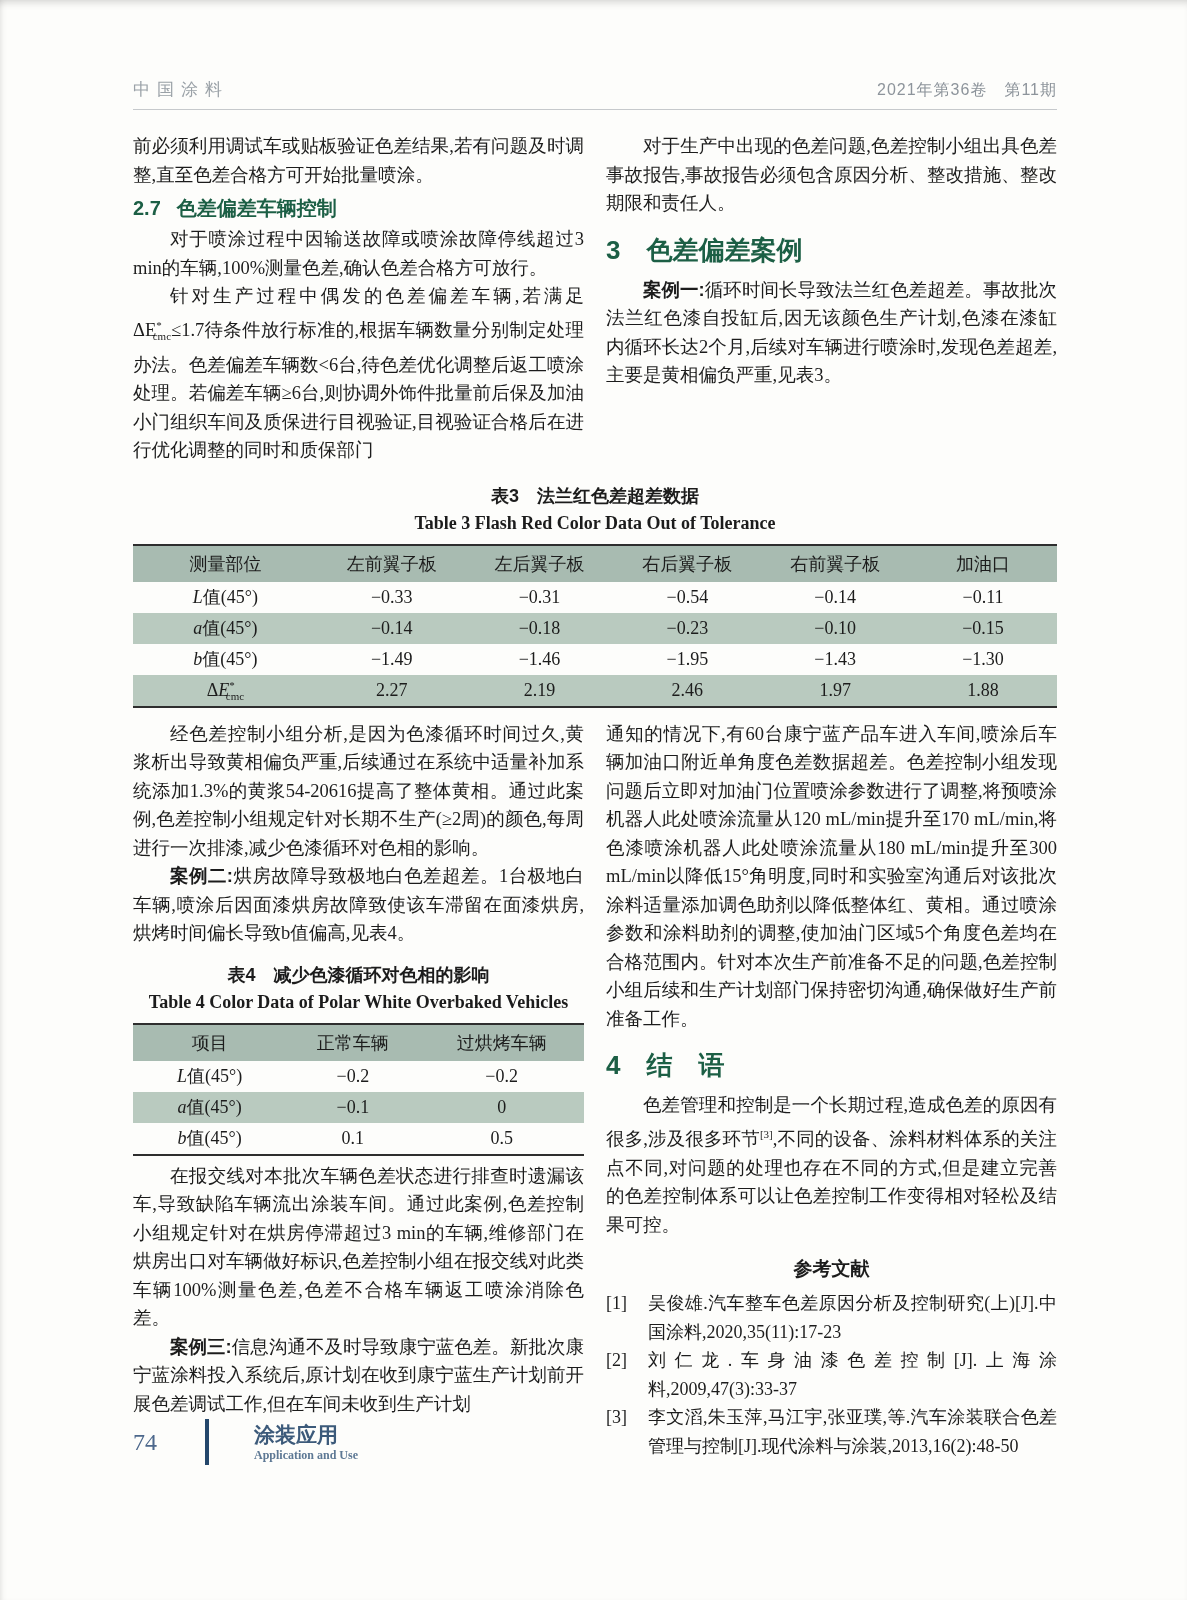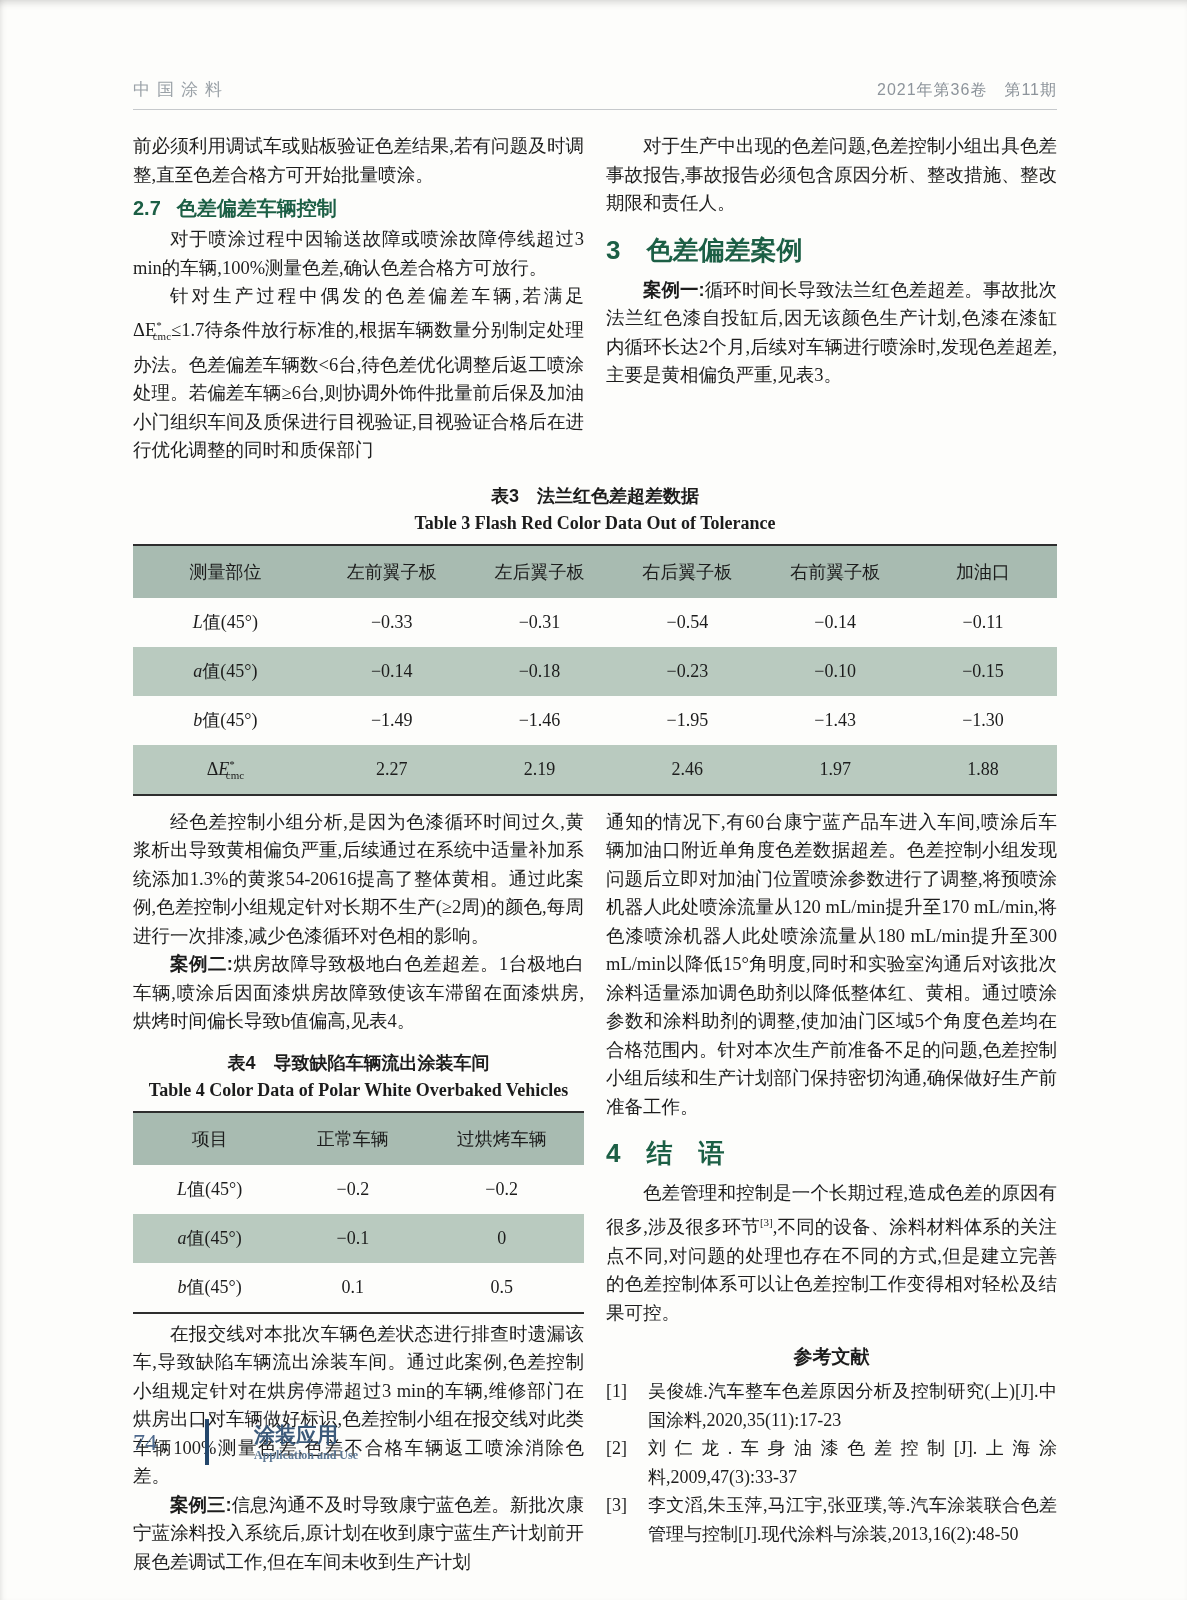--- a/index.html
+++ b/index.html
@@ -33,22 +33,22 @@
     font-size:26px;line-height:36px;margin:14px 0 8px;}
   .h-main .num{margin-right:26px;}
   
   .tblblock{margin:14px 0 6px;}
   .tblblock.fullw{margin-top:18px;}
   .cap-zh{font-family:"Liberation Sans",sans-serif;font-weight:bold;font-size:18px;
     text-align:center;line-height:27px;}
   .cap-en{font-weight:bold;font-size:18px;text-align:center;line-height:27px;}
   table{width:100%;border-collapse:collapse;margin-top:7px;
     border-top:2px solid #2e2e2e;border-bottom:2px solid #2e2e2e;font-size:18px;}
-  th{background:#a8bbb1;font-weight:normal;height:36px;text-align:center;padding:8px 2px;}
-  td{height:49px;text-align:center;padding:0 2px;}
+  th{background:#a8bbb1;font-weight:normal;height:36px;text-align:center;padding:0 2px;}
+  td{height:31px;text-align:center;padding:0 2px;}
   tr.shade td{background:#b9cabf;}
   .t3 th:first-child, .t3 td:first-child{width:20%;}
   .t3 th, .t3 td{width:16%;}
   .t4 th:first-child,.t4 td:first-child{width:34%;}
   i{font-style:italic;}
   sup.ss{font-size:11px;}
   sub.ss{font-size:11px;margin-left:-9px;}
   
   .refs-title{text-align:center;font-weight:bold;font-family:"Liberation Sans",sans-serif;
     font-size:19px;line-height:32px;margin:14px 0 4px;}
@@ -149,21 +149,21 @@
         </tbody>
       </table>
     </div>
 
     <div class="twocol secB">
       <div class="col">
         <p class="p">经色差控制小组分析,是因为色漆循环时间过久,黄浆析出导致黄相偏负严重,后续通过在系统中适量补加系统添加1.3%的黄浆54-20616提高了整体黄相。通过此案例,色差控制小组规定针对长期不生产(≥2周)的颜色,每周进行一次排漆,减少色漆循环对色相的影响。</p>
         <p class="p"><span class="lead">案例二:</span><span>烘房故障导致极地白色差超差。1台极地白车辆,喷涂后因面漆烘房故障致使该车滞留在面漆烘房,烘烤时间偏长导致b值偏高,见表4。</span></p>
 
         <div class="tblblock">
-          <div class="cap-zh">表4　导致缺陷车辆流出涂装车间</div>
+          <div class="cap-zh">表4　减少色漆循环对色相的影响</div>
           <div class="cap-en">Table 4  Color Data of Polar White Overbaked Vehicles</div>
           <table class="t4">
             <thead>
               <tr>
                 <th>项目</th>
                 <th>正常车辆</th>
                 <th>过烘烤车辆</th>
               </tr>
             </thead>
             <tbody>

